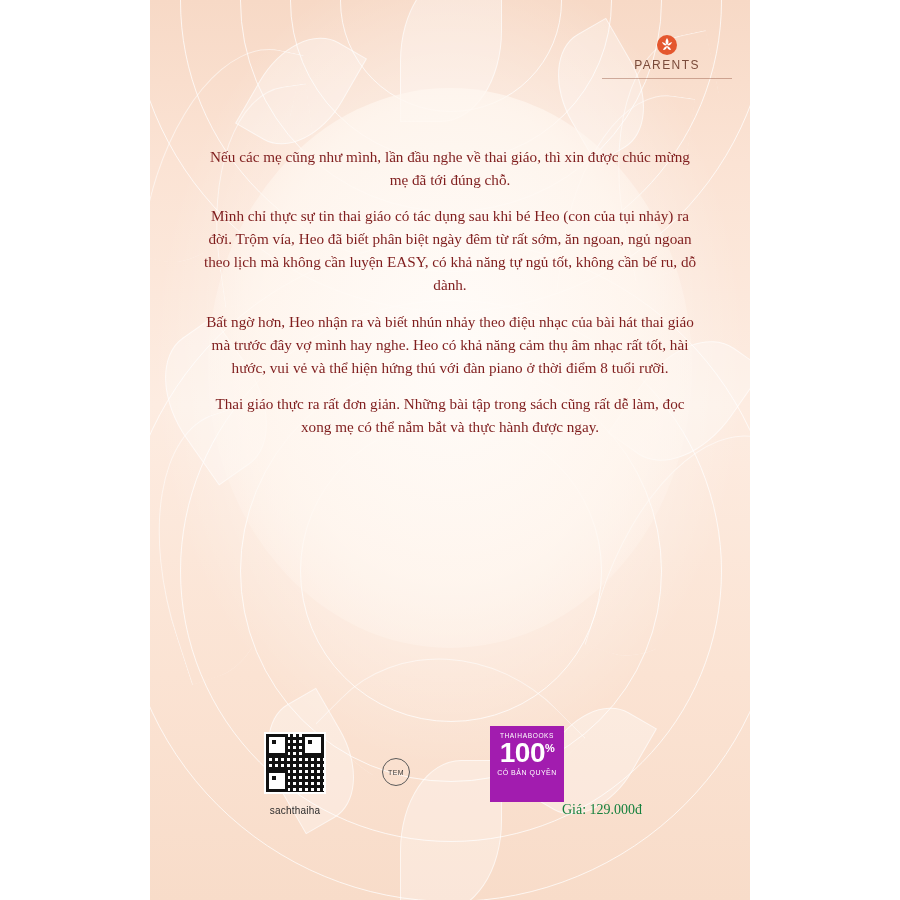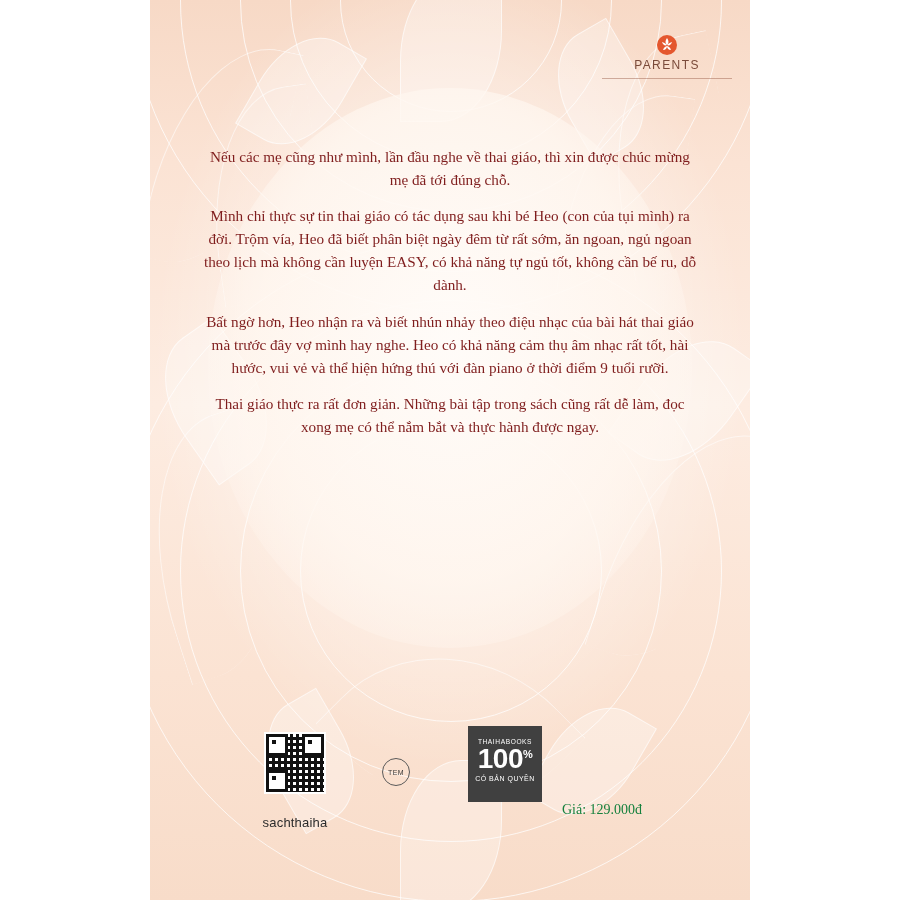--- a/index.html
+++ b/index.html
@@ -154,23 +154,23 @@
     background: #fff;
   }
   .qr-eye::after {
     content: "";
     position: absolute;
     left: 3px; top: 3px;
     width: 4px; height: 4px;
     background: #111;
   }
   #qr-label {
-    margin-top: 21px;
-    font-family: "Liberation Sans", sans-serif;
-    font-size: 13px;
+    margin-top: 11px;
+    font-family: "Liberation Sans", sans-serif;
+    font-size: 10px;
     color: #2b2b2b;
     letter-spacing: 0.2px;
   }
 
   
   #tem {
     position: absolute;
     left: 232px;
     top: 26px;
     width: 26px;
@@ -182,29 +182,29 @@
     color: #3a3a3a;
     display: flex;
     align-items: center;
     justify-content: center;
     letter-spacing: 0.4px;
   }
 
   
   #badge {
     position: absolute;
-    left: 318px;
+    left: 340px;
     top: -6px;
     width: 74px;
     height: 76px;
-    background: #404040;
+    background: #a21caf;
     color: #ffffff;
     font-family: "Liberation Sans", sans-serif;
     text-align: center;
-    padding-top: 12px;
+    padding-top: 6px;
     box-sizing: border-box;
   }
   #badge-top {
     font-size: 6.6px;
     letter-spacing: 0.6px;
     line-height: 1.1;
   }
   #badge-num {
     font-size: 28px;
     font-weight: bold;
@@ -312,22 +312,22 @@
           <path d="M7 16 C8 13, 10 12, 11 12 C11 14, 10 16, 7 16 Z" fill="#ffffff"></path>
           <path d="M15 16 C12 16, 11 14, 11 12 C12 12, 14 13, 15 16 Z" fill="#ffffff"></path>
         </svg>
       </div>
       <div id="logo-text">PARENTS</div>
       <div id="logo-rule"></div>
     </div>
 
     <div id="text-block">
       <p>Nếu các mẹ cũng như mình, lần đầu nghe về thai giáo, thì xin được chúc mừng mẹ đã tới đúng chỗ.</p>
-      <p>Mình chỉ thực sự tin thai giáo có tác dụng sau khi bé Heo (con của tụi mình) ra đời. Trộm vía, Heo đã biết phân biệt ngày đêm từ rất sớm, ăn ngoan, ngủ ngoan theo lịch mà không cần luyện EASY, có khả năng tự ngủ tốt, không cần bế ru, dỗ dành.</p>
-      <p>Bất ngờ hơn, Heo nhận ra và biết nhún nhảy theo điệu nhạc của bài hát thai giáo mà trước đây vợ mình hay nghe. Heo có khả năng cảm thụ âm nhạc rất tốt, hài hước, vui vẻ và thể hiện hứng thú với đàn piano ở thời điểm 9 tuổi rưỡi.</p>
+      <p>Mình chỉ thực sự tin thai giáo có tác dụng sau khi bé Heo (con của tụi nhảy) ra đời. Trộm vía, Heo đã biết phân biệt ngày đêm từ rất sớm, ăn ngoan, ngủ ngoan theo lịch mà không cần luyện EASY, có khả năng tự ngủ tốt, không cần bế ru, dỗ dành.</p>
+      <p>Bất ngờ hơn, Heo nhận ra và biết nhún nhảy theo điệu nhạc của bài hát thai giáo mà trước đây vợ mình hay nghe. Heo có khả năng cảm thụ âm nhạc rất tốt, hài hước, vui vẻ và thể hiện hứng thú với đàn piano ở thời điểm 8 tuổi rưỡi.</p>
       <p>Thai giáo thực ra rất đơn giản. Những bài tập trong sách cũng rất dễ làm, đọc xong mẹ có thể nắm bắt và thực hành được ngay.</p>
     </div>
 
     <div id="bottom">
 
       <div id="qr-wrap">
         <div id="qr">
           <div class="qr-eye" style="left:0px; top:0px;"></div>
           <div class="qr-eye" style="right:0px; top:0px;"></div>
           <div class="qr-eye" style="left:0px; bottom:0px;"></div>

